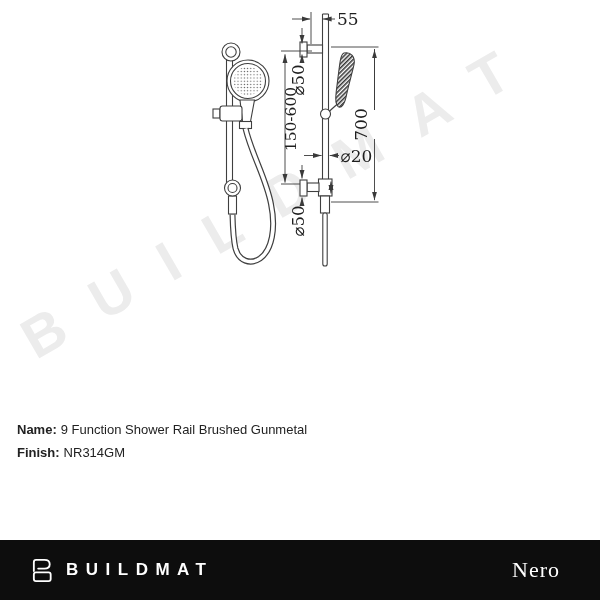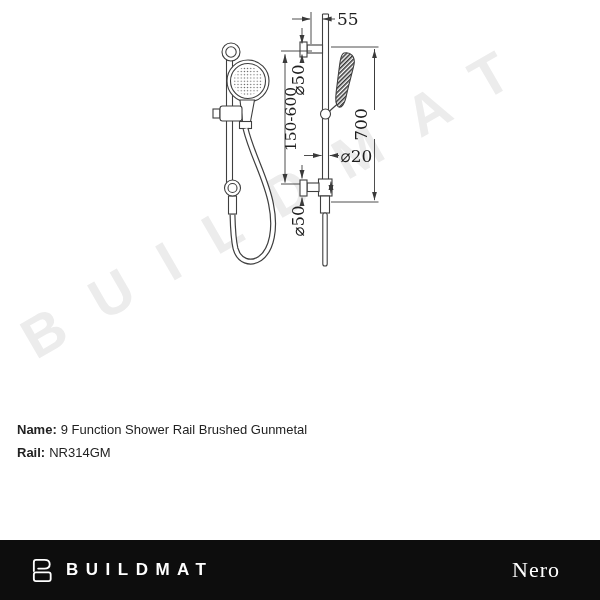--- a/index.html
+++ b/index.html
@@ -173,21 +173,21 @@
       <text x="340.5" y="162" font-size="17">⌀20</text>
       <text x="303.5" y="221" font-size="16.5" text-anchor="middle" transform="rotate(-90 303.5 221)">⌀50</text>
     </g>
   </svg>
 
   <div class="info">
     <div class="spec-row">
       <span class="spec-label">Name:</span><span>9 Function Shower Rail Brushed Gunmetal</span>
     </div>
     <div class="spec-row">
-      <span class="spec-label">Rail:</span><span>NR314GM</span>
+      <span class="spec-label">Finish:</span><span>NR314GM</span>
     </div>
   </div>
 
   <div class="footer">
     <div class="logo-wrap">
       <svg width="25" height="27" viewBox="0 0 26 27">
         <path d="M4,14 L4,4.8 Q4,2.5 6.3,2.5 L15,2.5 Q20.5,2.5 20.5,7 Q20.5,11.5 15,11.5 L8.5,11.5" fill="none" stroke="#ffffff" stroke-width="1.9" stroke-linecap="round"></path>
         <rect x="4" y="15.5" width="17.5" height="9" rx="2.2" fill="none" stroke="#ffffff" stroke-width="1.9"></rect>
       </svg>
       <span class="brand">BUILDMAT</span>

